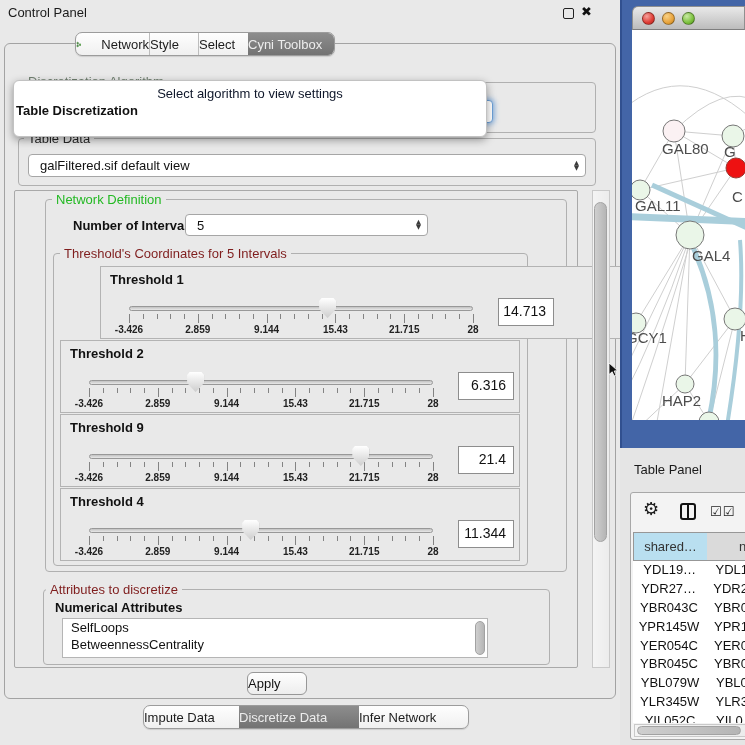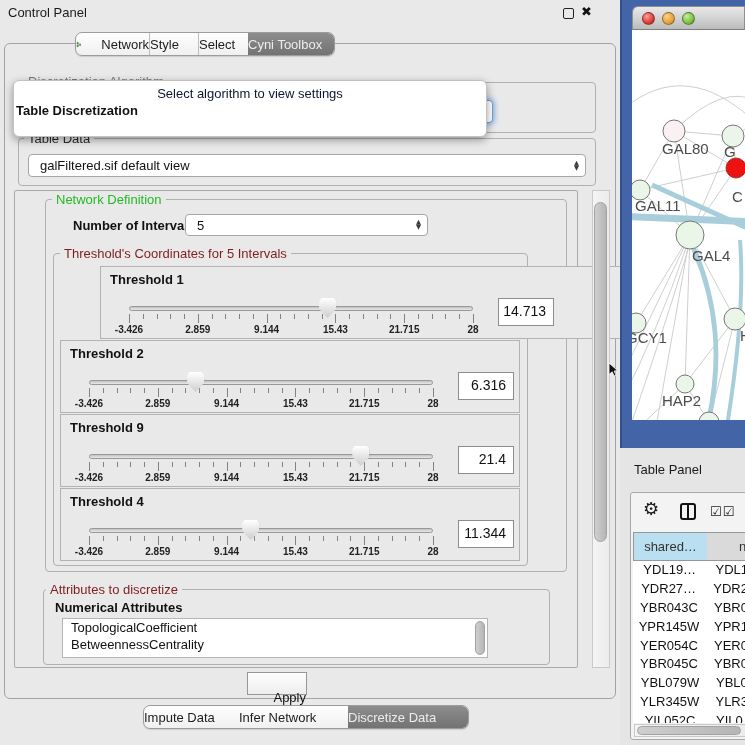--- a/index.html
+++ b/index.html
@@ -21,21 +21,21 @@
 .sl-track{position:absolute;height:5px;border:1px solid #989898;border-radius:3px;background:linear-gradient(#c2c2c2,#e8e8e8)}
 .sl-handle{position:absolute;width:17px;height:20px;background:linear-gradient(#ffffff,#cdcdcd);clip-path:polygon(15% 0,85% 0,100% 15%,100% 55%,50% 100%,0 55%,0 15%);filter:drop-shadow(0 0 1px #666)}
 .tick{position:absolute;width:1px;background:#838383}
 .tlab{position:absolute;transform:translateX(-50%);font-size:10px;font-weight:700;color:#222;white-space:nowrap}
 .vbox{position:absolute;background:#fff;border:1px solid #8d8d8d;font-size:14px;text-align:right;padding-top:4px;padding-right:7px}
 .popup{position:absolute;left:13px;top:80px;width:474px;height:57px;background:#fff;border:1px solid #c2c2c2;border-radius:6px;box-shadow:0 3px 9px rgba(0,0,0,.38);z-index:6}
 .scroll-track{position:absolute;background:linear-gradient(90deg,#f4f4f4,#ececec);border:1px solid #c9c9c9}
 .scroll-thumb{position:absolute;background:linear-gradient(90deg,#cfcfcf,#b5b5b5);border:1px solid #a2a2a2;border-radius:7px}
 .listbox{position:absolute;background:#fff;border:1px solid #b5b5b5;overflow:hidden}
 .attr-item{height:17px;line-height:17px;padding-left:8px;white-space:nowrap}
-.btn{position:absolute;background:linear-gradient(#fefefe,#ededed);border:1px solid #979797;border-radius:0;text-align:right;padding-top:17px}
+.btn{position:absolute;background:linear-gradient(#fefefe,#ededed);border:1px solid #979797;border-radius:6px;text-align:left;padding-top:3px}
 .mac-titlebar{position:absolute;left:632px;top:6px;width:113px;height:24px;background:linear-gradient(#e9e9e9,#bcbcbc);border:1px solid #8f8f8f;border-bottom-color:#7e7e7e;border-radius:6px 0 0 0}
 .light{position:absolute;top:5px;width:13px;height:13px;border-radius:50%;border:1px solid rgba(0,0,0,.35)}
 .tp-row{display:flex;height:18.9px;line-height:18.9px}
 .tp-c1{width:74px;text-align:center;overflow:hidden;white-space:nowrap}
 .tp-c2{padding-left:9px;white-space:nowrap}
 .hdr{position:absolute;border:1px solid #979797;display:flex;align-items:center;justify-content:center;font-size:13px;color:#333}
 </style>
 </head>
 <body>
 
@@ -249,40 +249,40 @@
       <div class="sl-handle" style="left: 181.2px; top: 31px;"></div>
       <div class="vbox" style="left: 397px; top: 31px; width: 56px; height: 28px;">11.344</div>
     </div>
   </div>
 
 <div class="group" style="left:43px;top:589px;width:507px;height:76px"></div>
 <div class="gtitle blue" style="left:46px;top:582px">Attributes to discretize</div>
 <div class="abs bold" style="left:55px;top:600px">Numerical Attributes</div>
 <div class="listbox" style="left:62px;top:618px;width:426px;height:40px">
   <div id="attr-items">
-      <div class="attr-item">TopologicalCoefficient</div>
+      <div class="attr-item">SelfLoops</div>
       <div class="attr-item">BetweennessCentrality</div>
     </div>
   <div class="scroll-thumb" style="left:412px;top:2px;width:10px;height:34px"></div>
 </div>
 
 <div class="btn" style="left:247px;top:672px;width:60px;height:23px">Apply</div>
 
 <div class="scroll-track" style="left:592px;top:190px;width:18px;height:478px"></div>
 <div class="scroll-thumb" style="left:594px;top:202px;width:13px;height:340px"></div>
 
 <div class="seg-bar" id="bottom-tabs" style="left:143px;top:705px">
     <div class="seg" style="width: 95px;">
       <span>Impute Data</span>
     </div>
+    <div class="seg sel" style="width: 120px;">
+      <span>Discretize Data</span>
+    </div>
     <div class="seg" style="width: 109px;">
       <span>Infer Network</span>
-    </div>
-    <div class="seg sel" style="width: 120px;">
-      <span>Discretize Data</span>
     </div>
   </div>
 
 <div class="popup">
   <div style="position:absolute;left:0;top:5px;width:100%;text-align:center;color:#0f172a">Select algorithm to view settings</div>
   <div style="position:absolute;left:2px;top:22px;font-weight:700">Table Discretization</div>
 </div>
 
 <div class="abs" style="left:620px;top:0;width:125px;height:448px;background:#4365a7;border-left:2px solid #31508f"></div>
 <div class="mac-titlebar">

